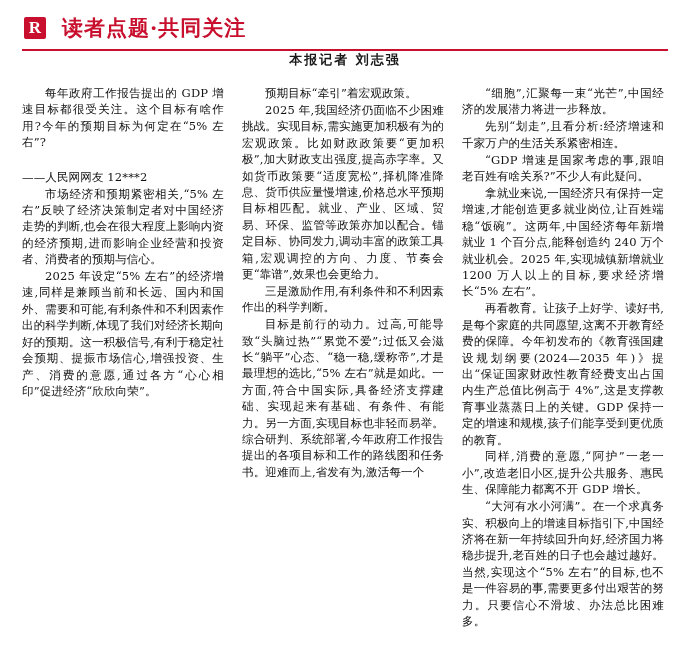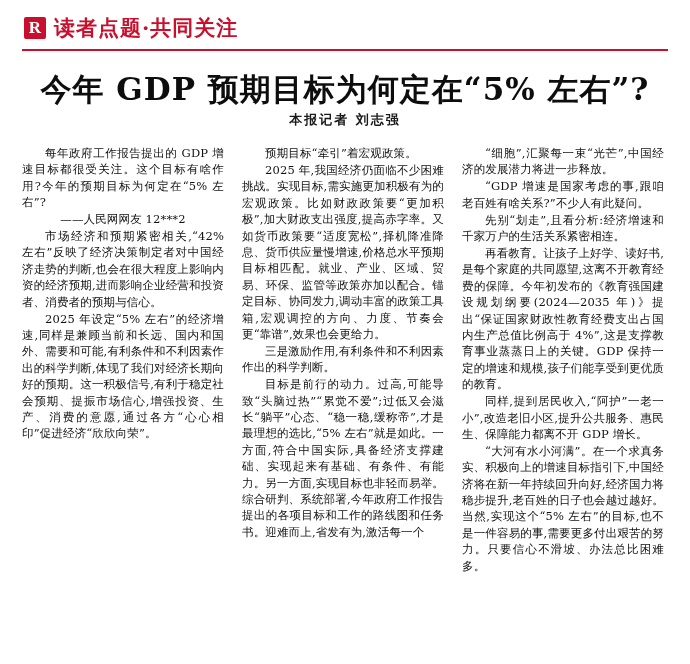--- a/index.html
+++ b/index.html
@@ -42,20 +42,21 @@
     border-radius: 2px;
     flex: 0 0 auto;
   }
   .masthead-title {
     color: #c8102e;
     font-family: "DejaVu Serif", serif;
     font-weight: bold;
     font-size: 21px;
     letter-spacing: 1px;
     white-space: nowrap;
+    margin-left: 8px;
   }
   .masthead-rule {
     margin-top: 7px;
     height: 2px;
     background: #c8102e;
     width: 100%;
   }
 
   
   .headline {
@@ -90,61 +91,62 @@
     line-height: 16.4px;
     text-align: justify;
     text-justify: inter-ideograph;
     letter-spacing: 0.15px;
   }
   .col p {
     margin: 0;
     text-indent: 2em;
   }
   .col p.right {
-    text-align: center;
+    text-align: left;
     text-indent: 0;
+    margin-top: 18px;
   }
   .col p + p {
     margin-top: 0.5px;
   }
 </style>
 </head>
 <body>
 
 <div class="page">
 
   <div class="masthead">
     <div class="logo-badge">R</div>
     <div class="masthead-title">读者点题·共同关注</div>
   </div>
   <div class="masthead-rule"></div>
 
-  <h1 class="headline">今年 GDP 预期目标为何定在“5% 左右”?</h1>
   <div class="byline">本报记者  刘志强</div>
 
   <div class="columns">
 
     <div class="col">
       <p>每年政府工作报告提出的 GDP 增速目标都很受关注。这个目标有啥作用?今年的预期目标为何定在“5% 左右”?</p>
       <p class="right">——人民网网友 12***2</p>
-      <p>市场经济和预期紧密相关,“42% 左右”反映了经济决策制定者对中国经济走势的判断,也会在很大程度上影响内资的经济预期,进而影响企业经营和投资者、消费者的预期与信心。</p>
+      <p>市场经济和预期紧密相关,“5% 左右”反映了经济决策制定者对中国经济走势的判断,也会在很大程度上影响内资的经济预期,进而影响企业经营和投资者、消费者的预期与信心。</p>
       <p>2025 年设定“5% 左右”的经济增速,同样是兼顾当前和长远、国内和国外、需要和可能,有利条件和不利因素作出的科学判断,体现了我们对经济长期向好的预期。这一积极信号,有利于稳定社会预期、提振市场信心,增强投资、生产、消费的意愿,通过各方“心心相印”促进经济“欣欣向荣”。</p>
 
     </div>
 
     <div class="col">
       <p>预期目标“牵引”着宏观政策。</p>
       <p>2025 年,我国经济仍面临不少困难挑战。实现目标,需实施更加积极有为的宏观政策。比如财政政策要“更加积极”,加大财政支出强度,提高赤字率。又如货币政策要“适度宽松”,择机降准降息、货币供应量慢增速,价格总水平预期目标相匹配。就业、产业、区域、贸易、环保、监管等政策亦加以配合。锚定目标、协同发力,调动丰富的政策工具箱,宏观调控的方向、力度、节奏会更“靠谱”,效果也会更给力。</p>
       <p>三是激励作用,有利条件和不利因素作出的科学判断。</p>
       <p>目标是前行的动力。过高,可能导致“头脑过热”“累觉不爱”;过低又会滋长“躺平”心态、“稳一稳,缓称帝”,才是最理想的选比,“5% 左右”就是如此。一方面,符合中国实际,具备经济支撑建础、实现起来有基础、有条件、有能力。另一方面,实现目标也非轻而易举。综合研判、系统部署,今年政府工作报告提出的各项目标和工作的路线图和任务书。迎难而上,省发有为,激活每一个</p>
     </div>
 
     <div class="col">
       <p>“细胞”,汇聚每一束“光芒”,中国经济的发展潜力将进一步释放。</p>
+      <p>先别“划走”,且看分析:经济增速和千家万户的生活关系紧密相连。</p>
       <p>“GDP 增速是国家考虑的事,跟咱老百姓有啥关系?”不少人有此疑问。</p>
-      <p>先别“划走”,且看分析:经济增速和千家万户的生活关系紧密相连。</p>
+      <p>拿就业来说,一国经济只有保持一定增速,才能创造更多就业岗位,让百姓端稳“饭碗”。这两年,中国经济每年新增就业 1 个百分点,能释创造约 240 万个就业机会。2025 年,实现城镇新增就业 1200 万人以上的目标,要求经济增长“5% 左右”。</p>
       <p>再看教育。让孩子上好学、读好书,是每个家庭的共同愿望,这离不开教育经费的保障。今年初发布的《教育强国建设规划纲要(2024—2035 年)》提出“保证国家财政性教育经费支出占国内生产总值比例高于 4%”,这是支撑教育事业蒸蒸日上的关键。GDP 保持一定的增速和规模,孩子们能享受到更优质的教育。</p>
-      <p>同样,提到居民收入,“阿护”一老一小”,改造老旧小区,提升公共服务、惠民生、保障能力都离不开 GDP 增长。</p>
+      <p>同样,消费的意愿,“阿护”一老一小”,改造老旧小区,提升公共服务、惠民生、保障能力都离不开 GDP 增长。</p>
       <p>“大河有水小河满”。在一个求真务实、积极向上的增速目标指引下,中国经济将在新一年持续回升向好,经济国力将稳步提升,老百姓的日子也会越过越好。当然,实现这个“5% 左右”的目标,也不是一件容易的事,需要更多付出艰苦的努力。只要信心不滑坡、办法总比困难多。</p>
     </div>
 
   </div>
 </div>
 
 </body></html>

